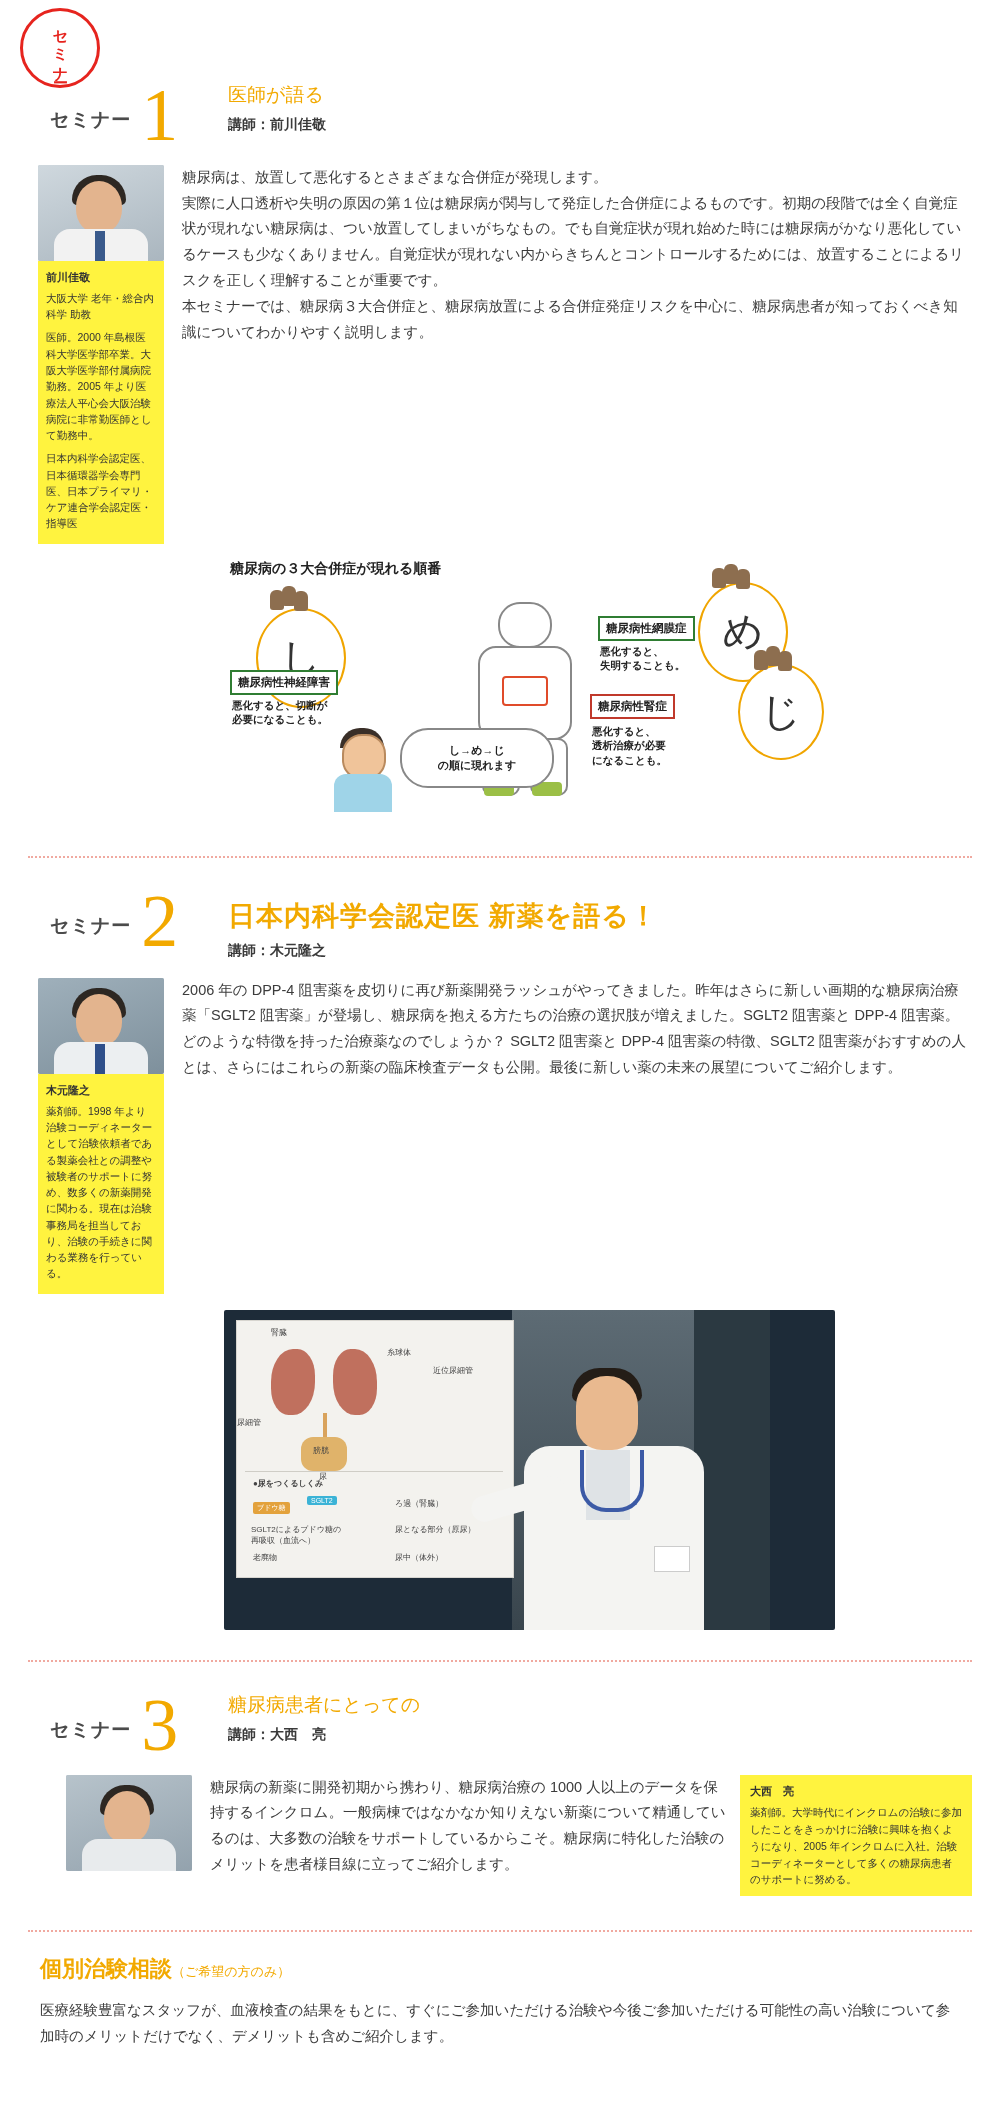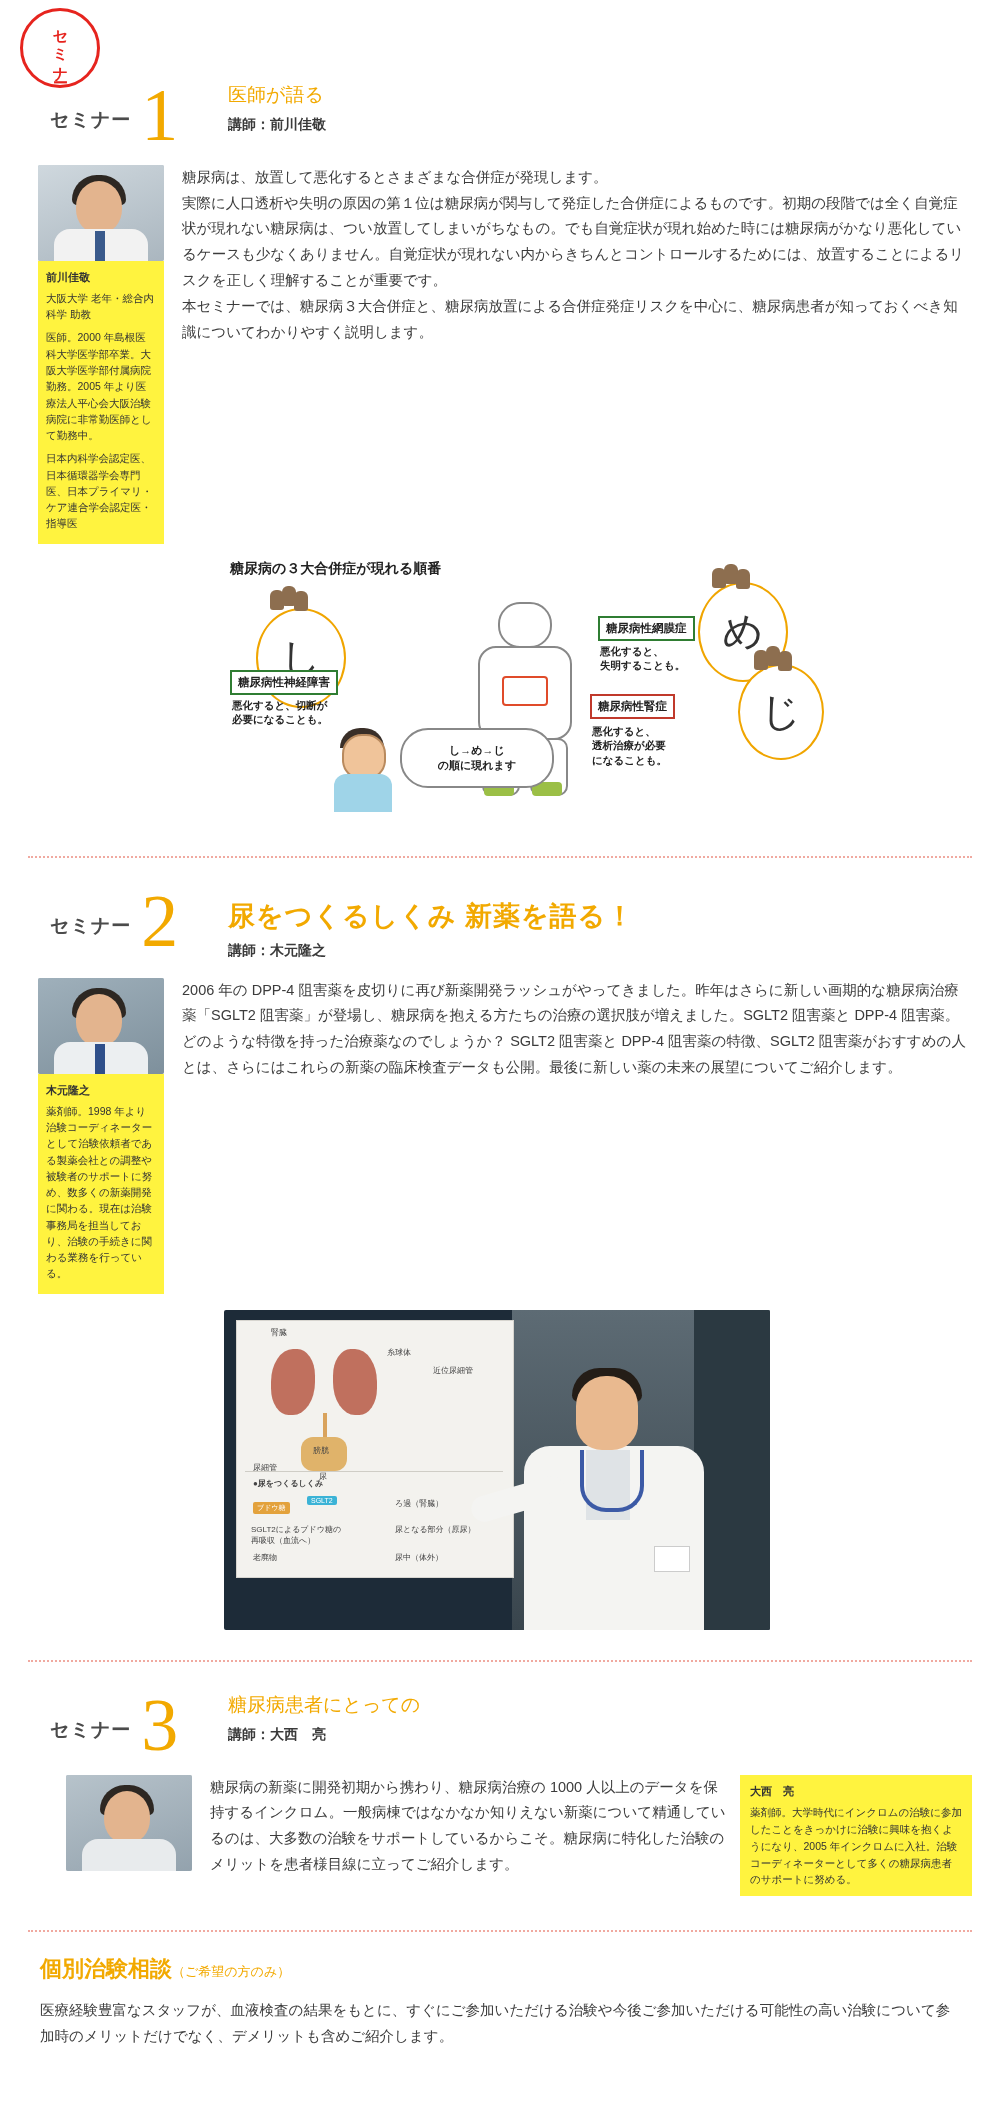--- a/index.html
+++ b/index.html
@@ -102,21 +102,21 @@
     background:#fff;font-size:11px;line-height:1.35;color:#222;display:flex;align-items:center;justify-content:center;text-align:center;font-weight:bold;
   }
   .cluster{position:absolute;width:38px;height:30px;}
   .cluster i{position:absolute;width:14px;height:20px;background:#8d6e4f;border-radius:6px 6px 3px 3px;display:block;}
 
   
   .divider{border-top:2px dotted #f0a9a0;margin:26px 28px;}
 
   
   .photo2{
-    width:546px;height:320px;margin:16px 0 0 196px;background:#1d2b38;position:relative;overflow:hidden;border-radius:2px;
+    width:611px;height:320px;margin:16px 0 0 196px;background:#1d2b38;position:relative;overflow:hidden;border-radius:2px;
   }
   .photo2 .screen{position:absolute;left:12px;top:10px;width:276px;height:256px;background:#f3f2ee;border:1px solid #d7d5cf;}
   .photo2 .scr-t{position:absolute;left:10px;top:8px;font-size:8px;color:#444;}
   .photo2 .kidney{position:absolute;left:34px;top:28px;width:44px;height:66px;border-radius:50% 40% 50% 40%;background:#c0705e;}
   .photo2 .kidney2{position:absolute;left:96px;top:28px;width:44px;height:66px;border-radius:40% 50% 40% 50%;background:#c0705e;}
   .photo2 .bladder{position:absolute;left:64px;top:116px;width:46px;height:34px;border-radius:12px;background:#e0b36a;}
   .photo2 .tube{position:absolute;left:86px;top:92px;width:4px;height:28px;background:#d9a35c;}
   .photo2 .diagram{position:absolute;left:8px;top:150px;width:258px;height:100px;border-top:1px solid #cfcdc6;}
   .photo2 .chip{position:absolute;background:#3bb3d6;color:#fff;font-size:7px;padding:1px 4px;border-radius:2px;}
   .photo2 .man-head{position:absolute;left:352px;top:66px;width:62px;height:74px;border-radius:30px 30px 26px 26px;background:#e9b98f;}
@@ -252,21 +252,21 @@
 
   <div class="divider"></div>
 
   <div class="section">
     <div class="sec-head">
       <div class="sec-num-wrap">
         <span class="sec-label">セミナー</span>
         <span class="sec-num">2</span>
       </div>
       <div class="sec-titles" style="padding-top:14px;">
-        <div class="sec-title">尿をつくるしくみ 新薬を語る！</div>
+        <div class="sec-title">日本内科学会認定医 新薬を語る！</div>
         <div class="sec-lect">講師：木元隆之</div>
       </div>
     </div>
 
     <div class="body-row">
       <div class="profile">
         <div class="ph">
           <div class="face">
             <div class="bg" style="background:linear-gradient(160deg,#9fb0bb,#7e909c);"></div>
             <div class="hair"></div>
@@ -289,21 +289,21 @@
       <div class="wall"></div>
         <div class="wall2"></div>
       <div class="screen">
         <div class="scr-t" style="left:34px;top:6px;">腎臓</div>
         <div class="kidney"></div>
           <div class="kidney2"></div>
           <div class="tube"></div>
           <div class="bladder"></div>
         <div class="scr-t" style="left:150px;top:26px;">糸球体</div>
         <div class="scr-t" style="left:196px;top:44px;">近位尿細管</div>
-        <div class="scr-t" style="left:16px;top:96px;margin-top:45px;">尿細管</div>
+        <div class="scr-t" style="left:0;top:96px;">尿細管</div>
         <div class="scr-t" style="left:76px;top:124px;">膀胱</div>
         <div class="scr-t" style="left:82px;top:150px;">尿</div>
         <div class="diagram">
           <div class="scr-t" style="left:8px;top:6px;font-weight:bold;">●尿をつくるしくみ</div>
           <div class="chip" style="left:8px;top:30px;background:#e3a23c;">ブドウ糖</div>
           <div class="chip" style="left:62px;top:24px;">SGLT2</div>
           <div class="scr-t" style="left:150px;top:26px;">ろ過（腎臓）</div>
           <div class="scr-t" style="left:150px;top:52px;">尿となる部分（原尿）</div>
           <div class="scr-t" style="left:150px;top:80px;">尿中（体外）</div>
           <div class="scr-t" style="left:8px;top:80px;">老廃物</div>

